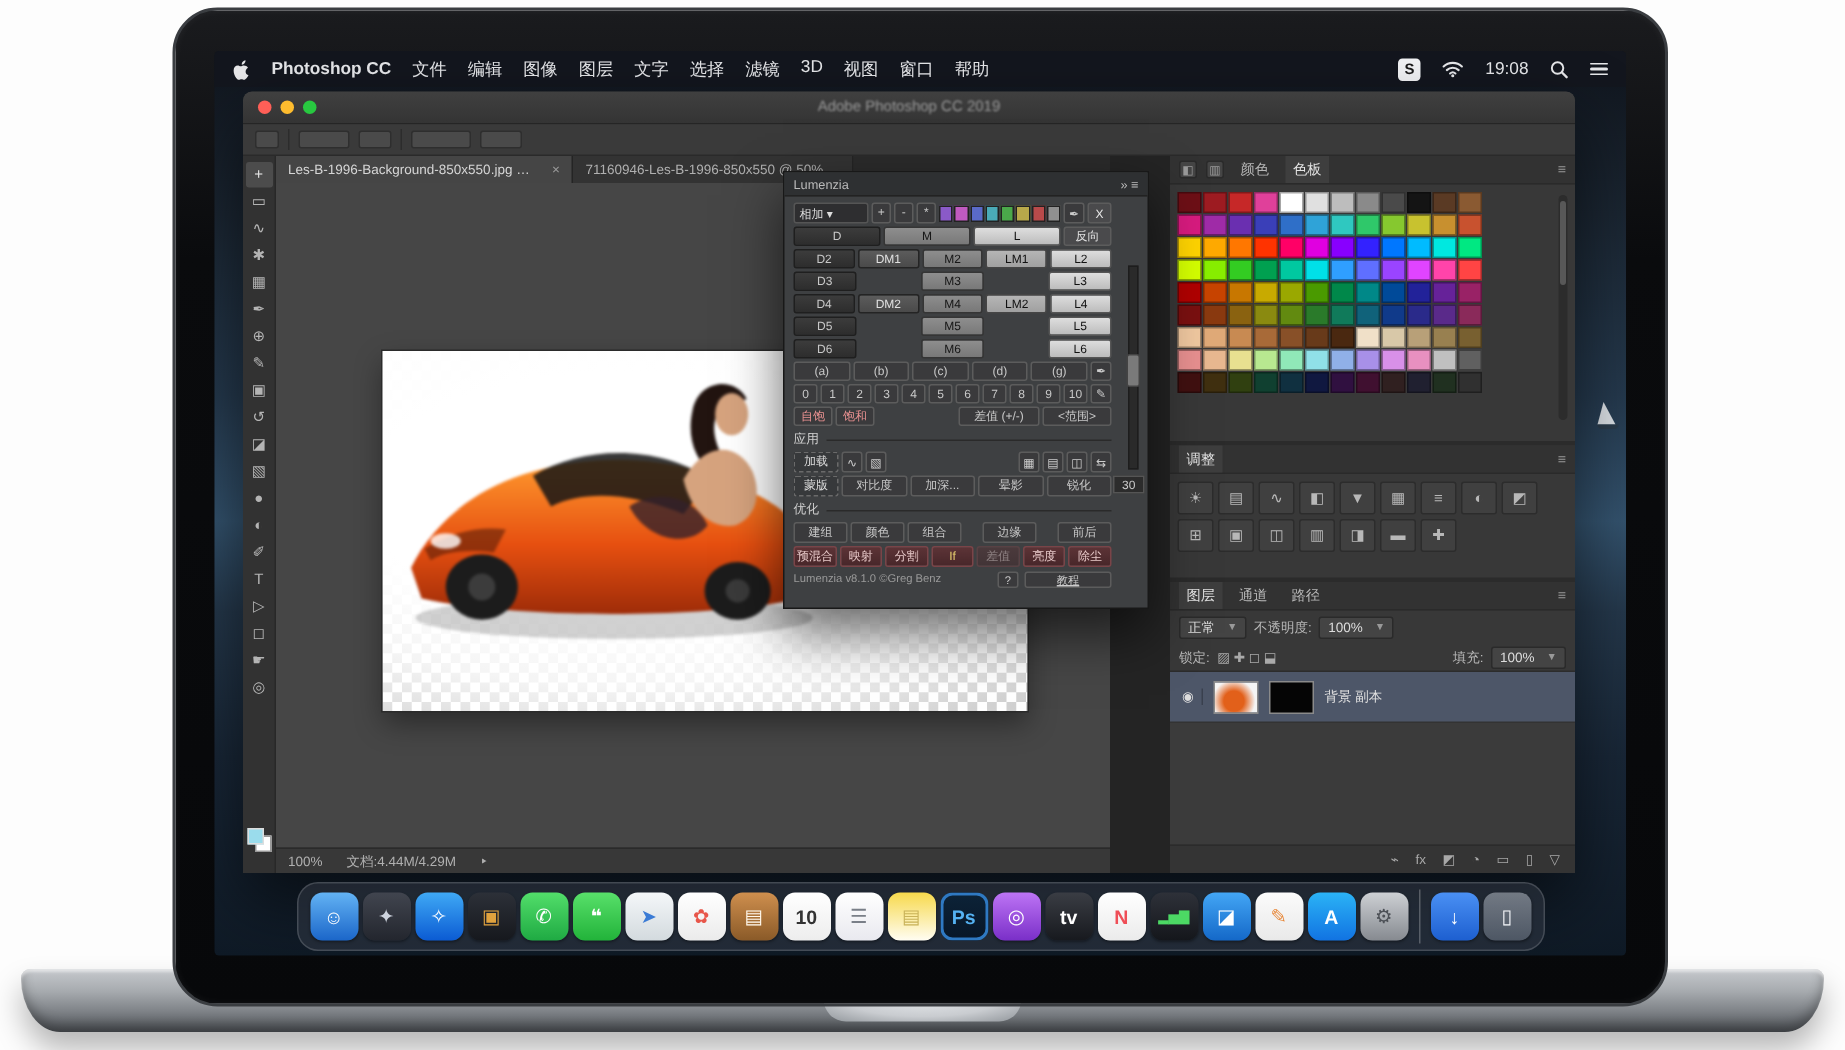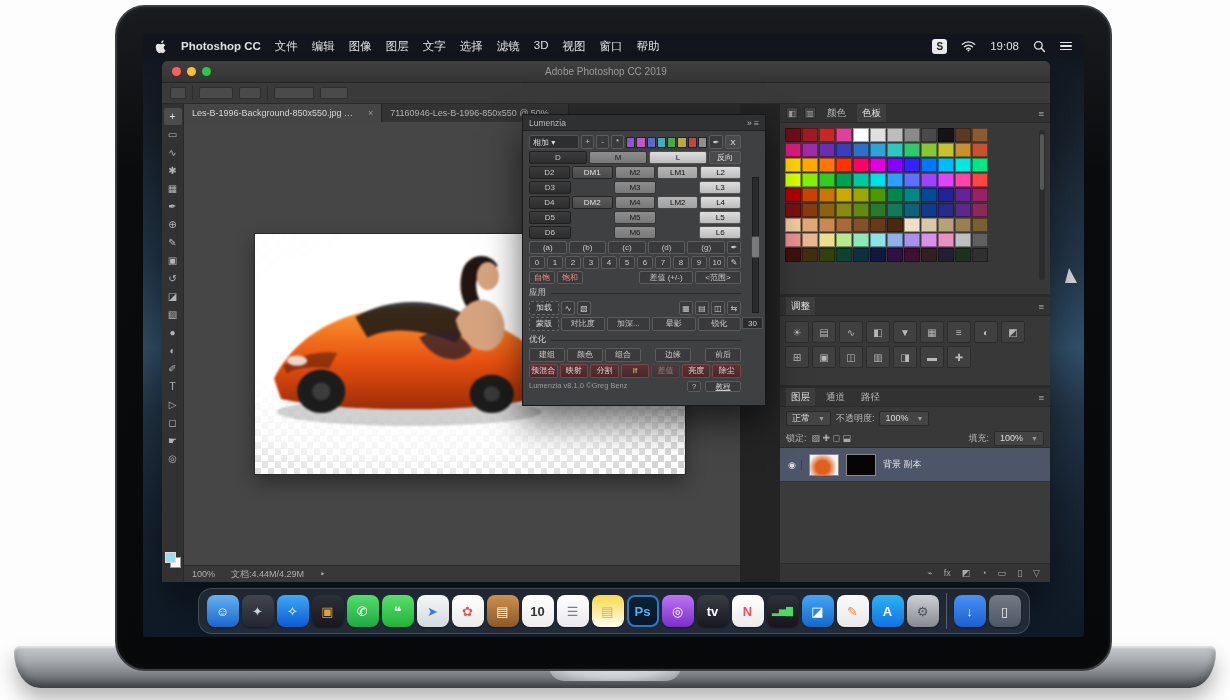--- a/index.html
+++ b/index.html
@@ -154,21 +154,21 @@
   .llabel{flex:0 0 30px;background:#37393b;border:1px dashed #6a6a6a;color:#ddd;}
   .b-red{background:linear-gradient(#5c3336,#48272a);border-color:#7a4448;color:#e8caca;}
   .b-red.accent{color:#e8d070;}
   .b-red.disabled{opacity:.45;}
   .lsec{display:flex;align-items:center;gap:5px;margin:3px 0 2px;color:#cfcfcf;font-size:8.5px;}
   .lsec::after{content:"";flex:1;height:1px;background:#2a2a2a;}
   .lfoot{display:flex;align-items:flex-start;gap:4px;margin-top:3px;font-size:7.5px;color:#9a9a9a;}
   .lfoot .sp{flex:1;}
   .lfbtn{width:14px;height:11px;background:#3a3a3c;border:1px solid #5c5c5c;border-radius:2px;color:#ccc;font-size:7.5px;
     display:flex;align-items:center;justify-content:center;}
-  .lfbtn.wide{width:36px;text-decoration:underline;}
+  .lfbtn.wide{width:58px;text-decoration:underline;}
   .lslider{position:absolute;right:6px;top:46px;width:7px;height:136px;background:#2a2a2a;border:1px solid #1d1d1d;}
   .lthumbv{position:absolute;left:-2px;top:58px;width:9px;height:22px;background:#7a7a7a;border:1px solid #444;border-radius:2px;}
   .lval{position:absolute;right:2px;top:186px;width:21px;height:12px;background:#2c2c2c;border:1px solid #555;
     color:#ccc;font-size:8px;text-align:center;line-height:12px;}
 
   
   .dock{position:absolute;left:50%;bottom:3px;transform:translateX(-50%);height:46px;display:flex;align-items:center;
     gap:3px;padding:5px 8px;background:rgba(58,64,78,.45);border:1px solid rgba(255,255,255,.16);border-radius:14px;}
   .dicon{width:32px;height:32px;border-radius:8px;display:flex;align-items:center;justify-content:center;
     font-size:13px;color:#fff;font-weight:700;box-shadow:0 1px 2px rgba(0,0,0,.4);}

